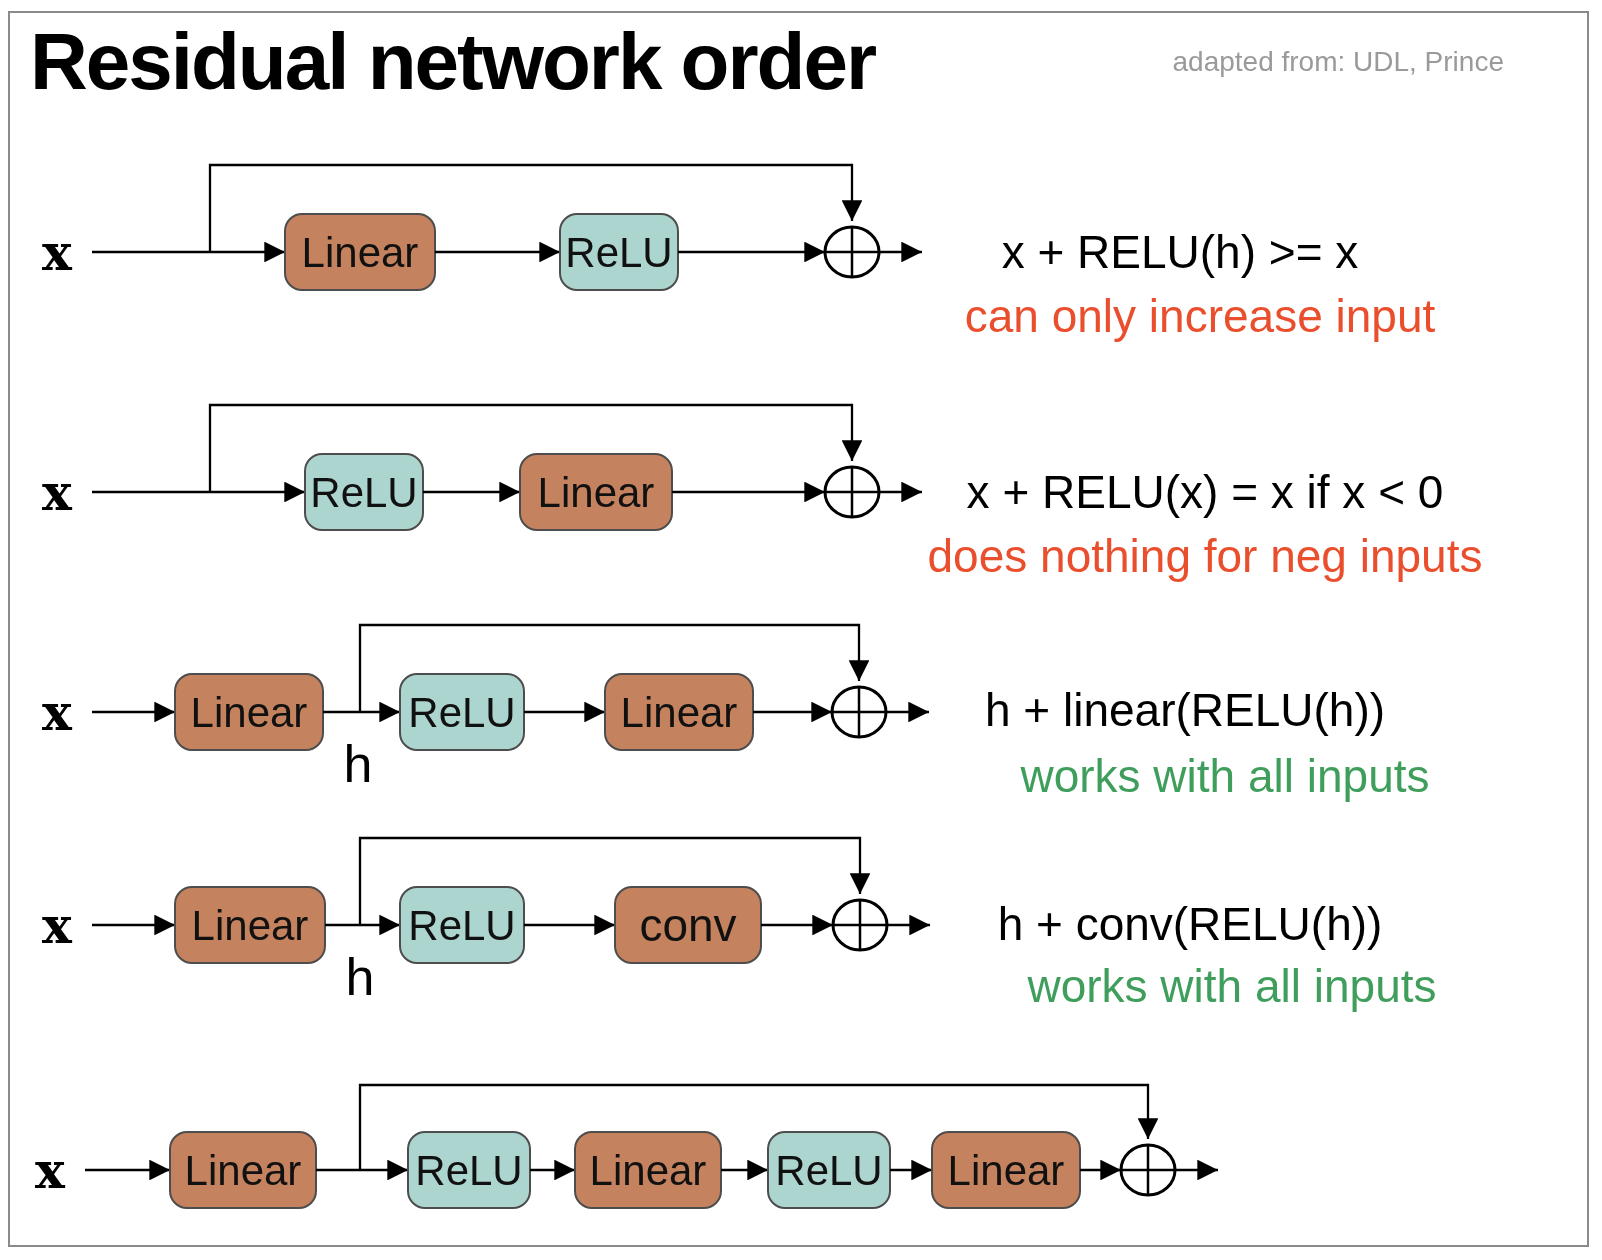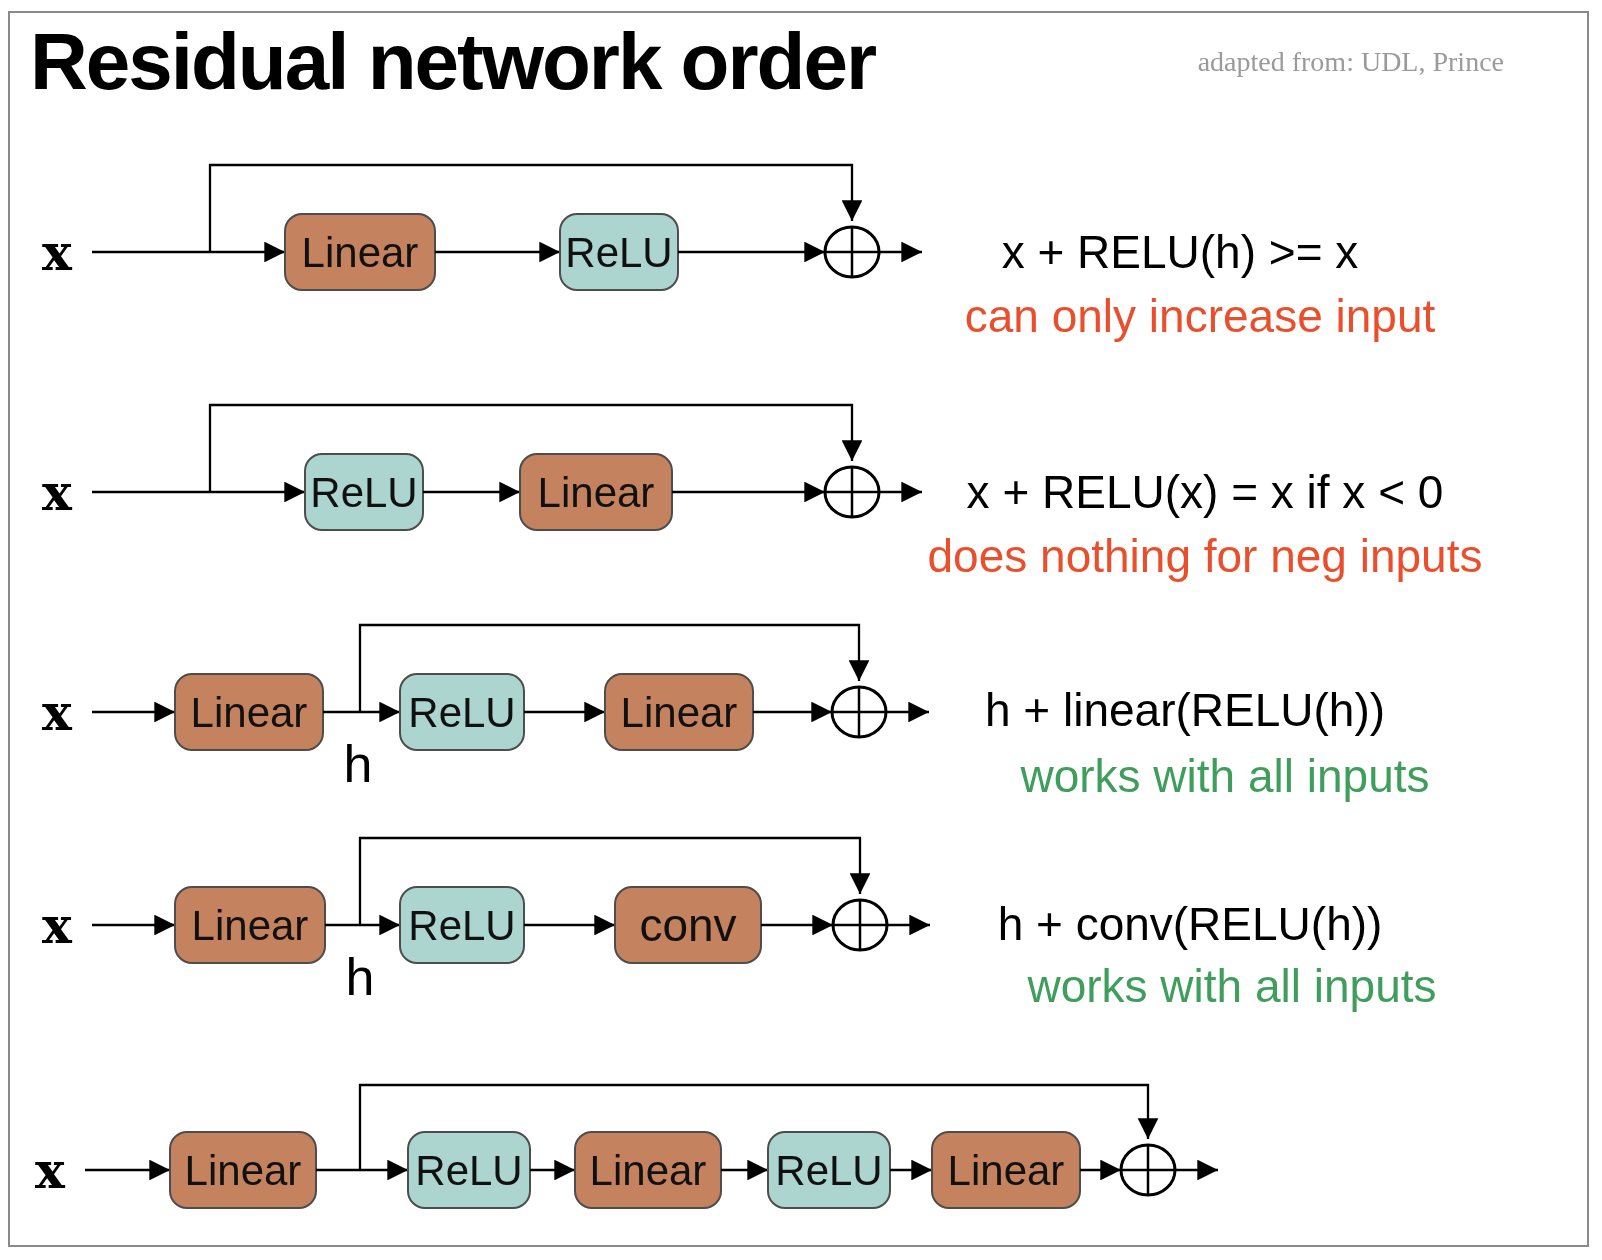--- a/index.html
+++ b/index.html
@@ -1,21 +1,21 @@
 <!DOCTYPE html>
 <html><head>
 <meta charset="utf-8">
 <style>
   html,body{margin:0;padding:0;background:#fff;}
   .canvas{position:relative;width:1602px;height:1260px;background:#ffffff;overflow:hidden;
           font-family:"Liberation Sans",sans-serif;}
   .frame{position:absolute;left:8px;top:11px;right:13px;bottom:13px;border:2px solid #8a8a8a;}
   .title{position:absolute;left:30px;top:16px;font-size:80px;font-weight:800;letter-spacing:-2px;
          color:#000;white-space:nowrap;}
-  .attribution{position:absolute;top:46px;right:98px;font-size:28px;color:#9a9a9a;white-space:nowrap;font-family:Liberation Serif, serif;}
+  .attribution{position:absolute;top:46px;right:98px;font-size:28px;color:#9a9a9a;white-space:nowrap;}
   svg.diagram{position:absolute;left:0;top:0;}
   .wire{stroke:#000;stroke-width:2.3;fill:none;}
   .box{stroke:#4d4d4d;stroke-width:2;}
   .box-label{font-family:"Liberation Sans",sans-serif;font-size:42px;fill:#111;text-anchor:middle;}
   .conv-label{font-size:46px;font-weight:500;}
   .x-label{font-family:"DejaVu Serif",serif;font-weight:bold;font-size:50px;fill:#000;text-anchor:middle;}
   .h-label{font-family:"Liberation Sans",sans-serif;font-size:52px;fill:#000;text-anchor:middle;}
   .formula{font-family:"Liberation Sans",sans-serif;font-size:46px;fill:#000;text-anchor:middle;}
   .note{font-family:"Liberation Sans",sans-serif;font-size:46px;text-anchor:middle;}
 </style>

